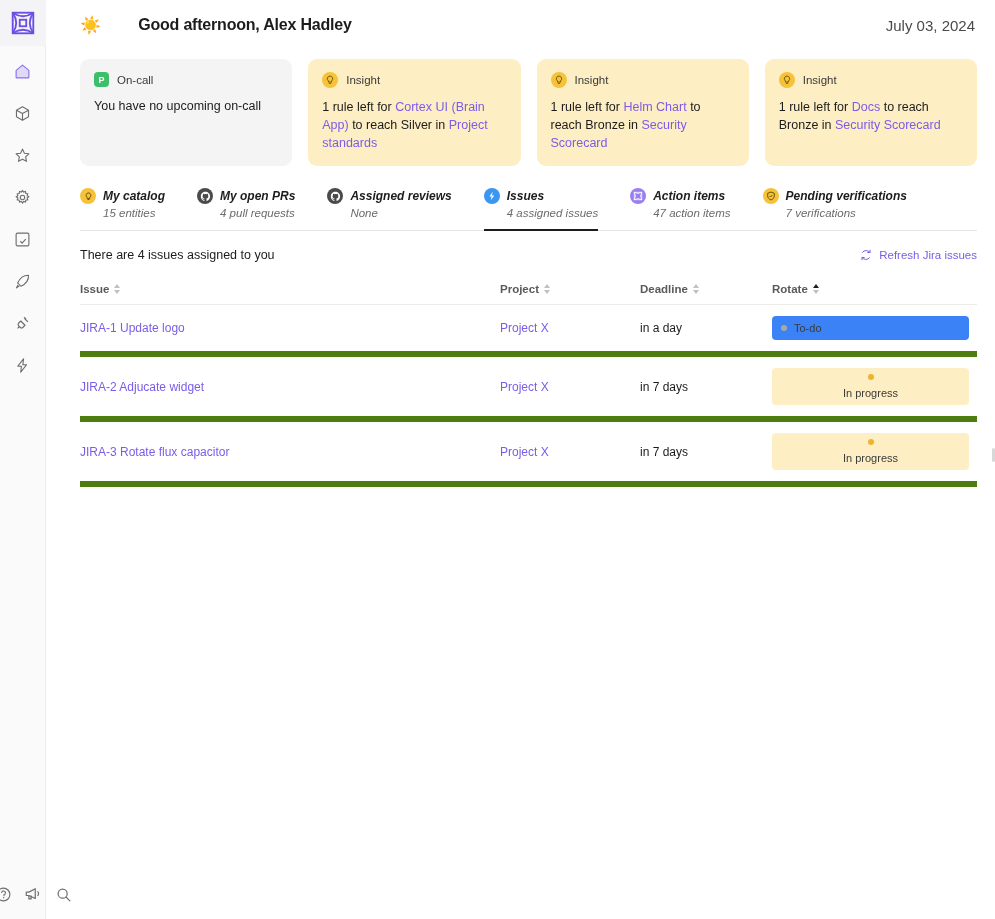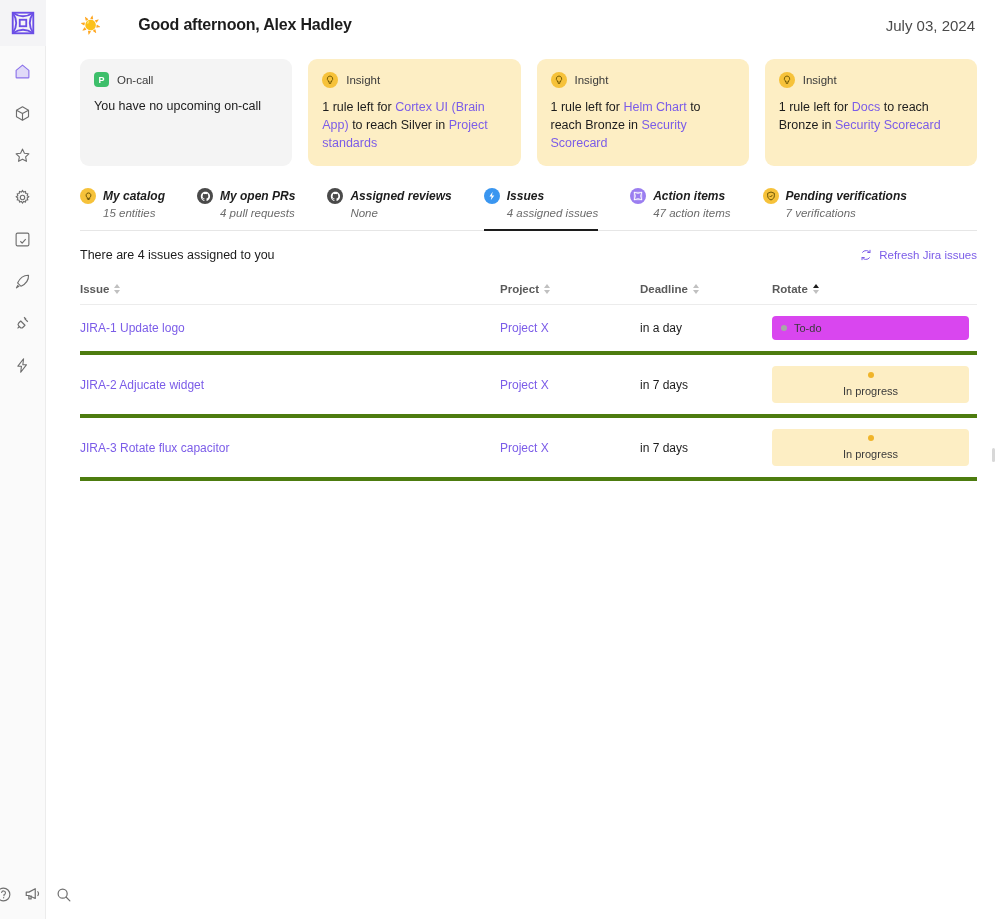--- a/index.html
+++ b/index.html
@@ -128,38 +128,38 @@
     vertical-align: bottom;
   }
   .th-inner { display: flex; align-items: center; gap: 5px; }
   .sorter { display: flex; flex-direction: column; gap: 2px; line-height: 0; }
   .tri { width: 0; height: 0; border-left: 3.5px solid transparent; border-right: 3.5px solid transparent; }
   .tri-up { border-bottom: 4.5px solid #c0c0c0; }
   .tri-dn { border-top: 4.5px solid #c0c0c0; }
   .tri-up.on { border-bottom-color: #1c1c1c; }
   table.issues td {
     padding: 11px 0;
-    border-bottom: 4px solid #4d7c0f;
+    border-bottom: 6px solid #4d7c0f;
     font-size: 12px; color: #1c1c1c;
     vertical-align: middle;
   }
   td.c-issue { width: 420px; }
   td.c-project { width: 140px; }
   td.c-deadline { width: 132px; }
   td.c-status { padding: 6px 0; }
   .issue-link { color: #7b5ce8; cursor: pointer; }
   .status-pill {
     display: flex; align-items: center; gap: 7px;
     border-radius: 4px;
     padding: 6px 9px;
     font-size: 11px;
     width: 197px;
   }
   .dot { width: 6px; height: 6px; border-radius: 50%; flex: 0 0 6px; }
-  .st-todo { background: #d946ef; color: #3a3a3a; align-items: center; }
+  .st-todo { background: #3b82f6; color: #3a3a3a; align-items: center; }
   .st-todo .dot { background: #a8a8a8; }
   .st-prog { background: #fdeec4; color: #3a3a3a; flex-direction: column; }
   .st-prog .dot { background: #f0b429; }
   .st-done { background: #ddf5e3; color: #3a3a3a; }
   .st-done .dot { background: #2aa858; }
 
   .scrollbar-hint {
     position: absolute; right: 0px; top: 448px;
     width: 3px; height: 14px; background: #d8d8d8; border-radius: 2px;
   }

